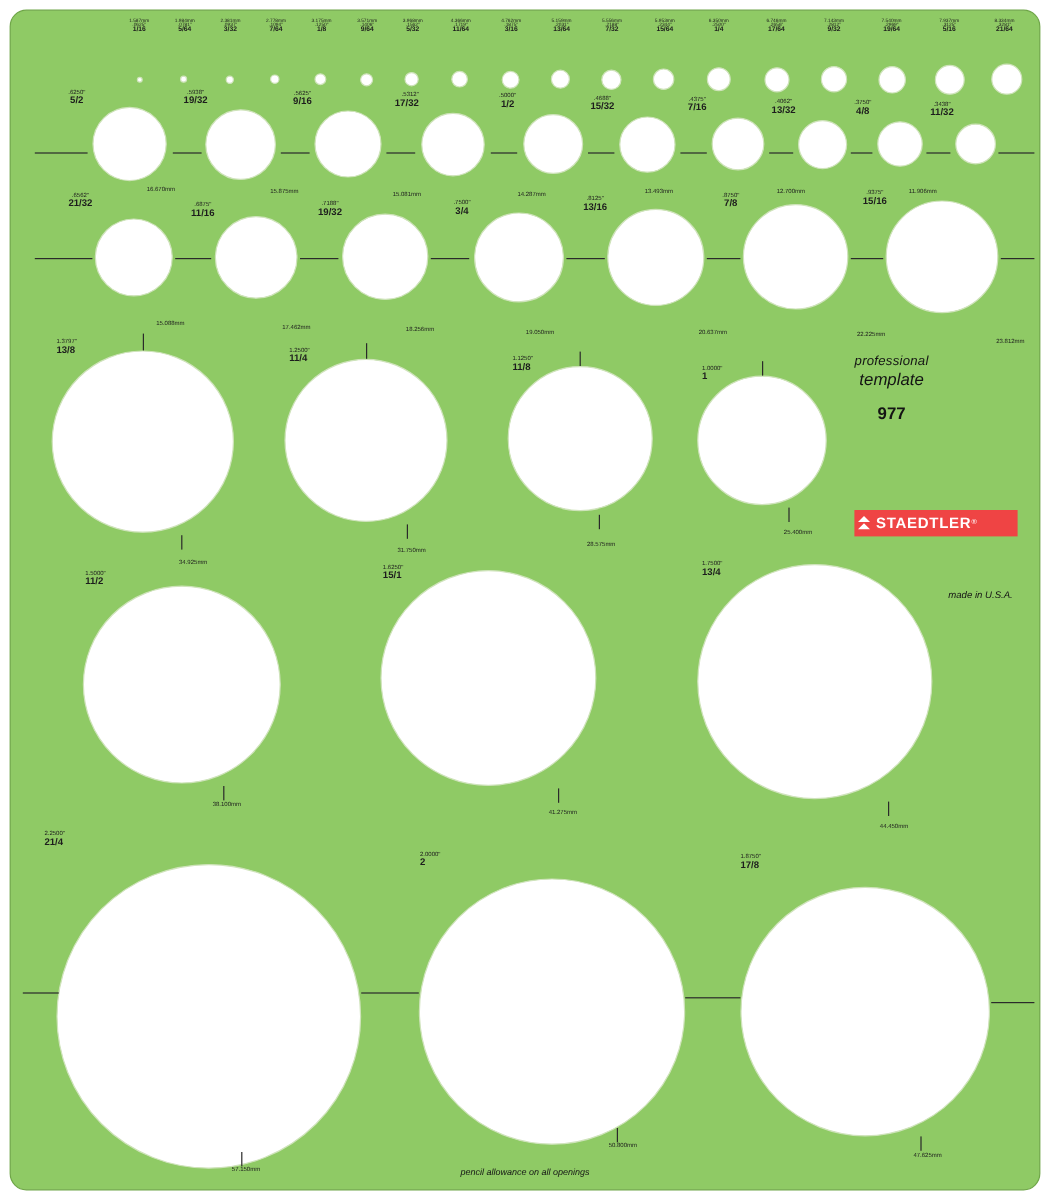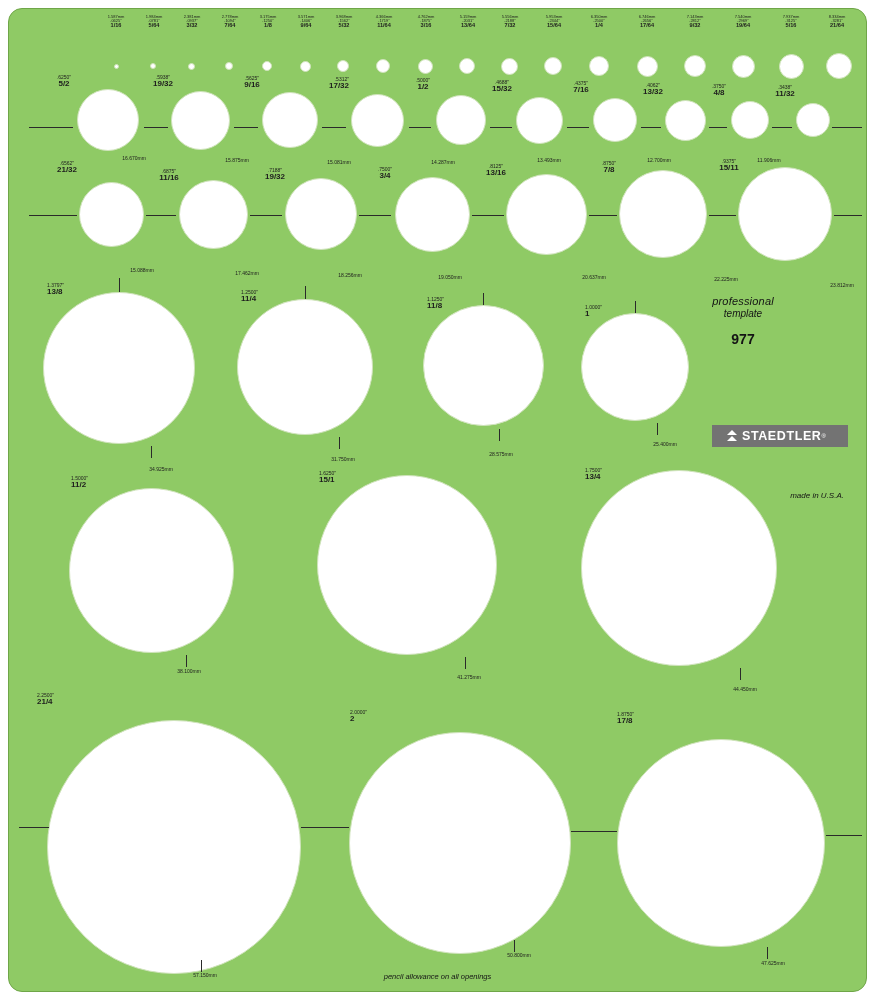--- a/index.html
+++ b/index.html
@@ -87,43 +87,43 @@
     font-style: italic;
     letter-spacing: .2px;
   }
   #brand .combo {
     font-size: 18px;
     font-weight: bold;
     letter-spacing: .3px;
     margin-top: 1px;
   }
   #brand .tpl {
-    font-size: 10px;
+    font-size: 14px;
     font-style: italic;
     margin-top: 1px;
   }
   #brand .num1 {
     font-size: 14px;
     font-weight: bold;
     margin-top: 12px;
   }
   #brand .num2 {
     font-size: 15px;
     font-weight: bold;
   }
   #logo {
     position: absolute;
     right: 18px;
     top: 416px;
     width: 136px;
     height: 22px;
-    background: #737373;
+    background: #ef4444;
     display: flex;
     align-items: center;
-    padding-left: 12px;
+    padding-left: 0;
     box-sizing: border-box;
   }
   #logo .mark {
     width: 14px;
     height: 14px;
     margin-right: 4px;
     position: relative;
   }
   #logo .mark:before,
   #logo .mark:after {
@@ -366,21 +366,21 @@
     <div class="lbl" style="left:487px;top:155px;">
       <span class="dec">.8125"</span>
       <span class="frac">13/16</span>
     </div>
     <div class="lbl" style="left:600px;top:152px;">
       <span class="dec">.8750"</span>
       <span class="frac">7/8</span>
     </div>
     <div class="lbl" style="left:720px;top:150px;">
       <span class="dec">.9375"</span>
-      <span class="frac">15/11</span>
+      <span class="frac">15/16</span>
     </div>
 
     <div class="mm" style="left:125px;top:146px;">16.670mm</div>
     <div class="mm" style="left:228px;top:148px;">15.875mm</div>
     <div class="mm" style="left:330px;top:150px;">15.081mm</div>
     <div class="mm" style="left:434px;top:150px;">14.287mm</div>
     <div class="mm" style="left:540px;top:148px;">13.493mm</div>
     <div class="mm" style="left:650px;top:148px;">12.700mm</div>
     <div class="mm" style="left:760px;top:148px;">11.906mm</div>
 

